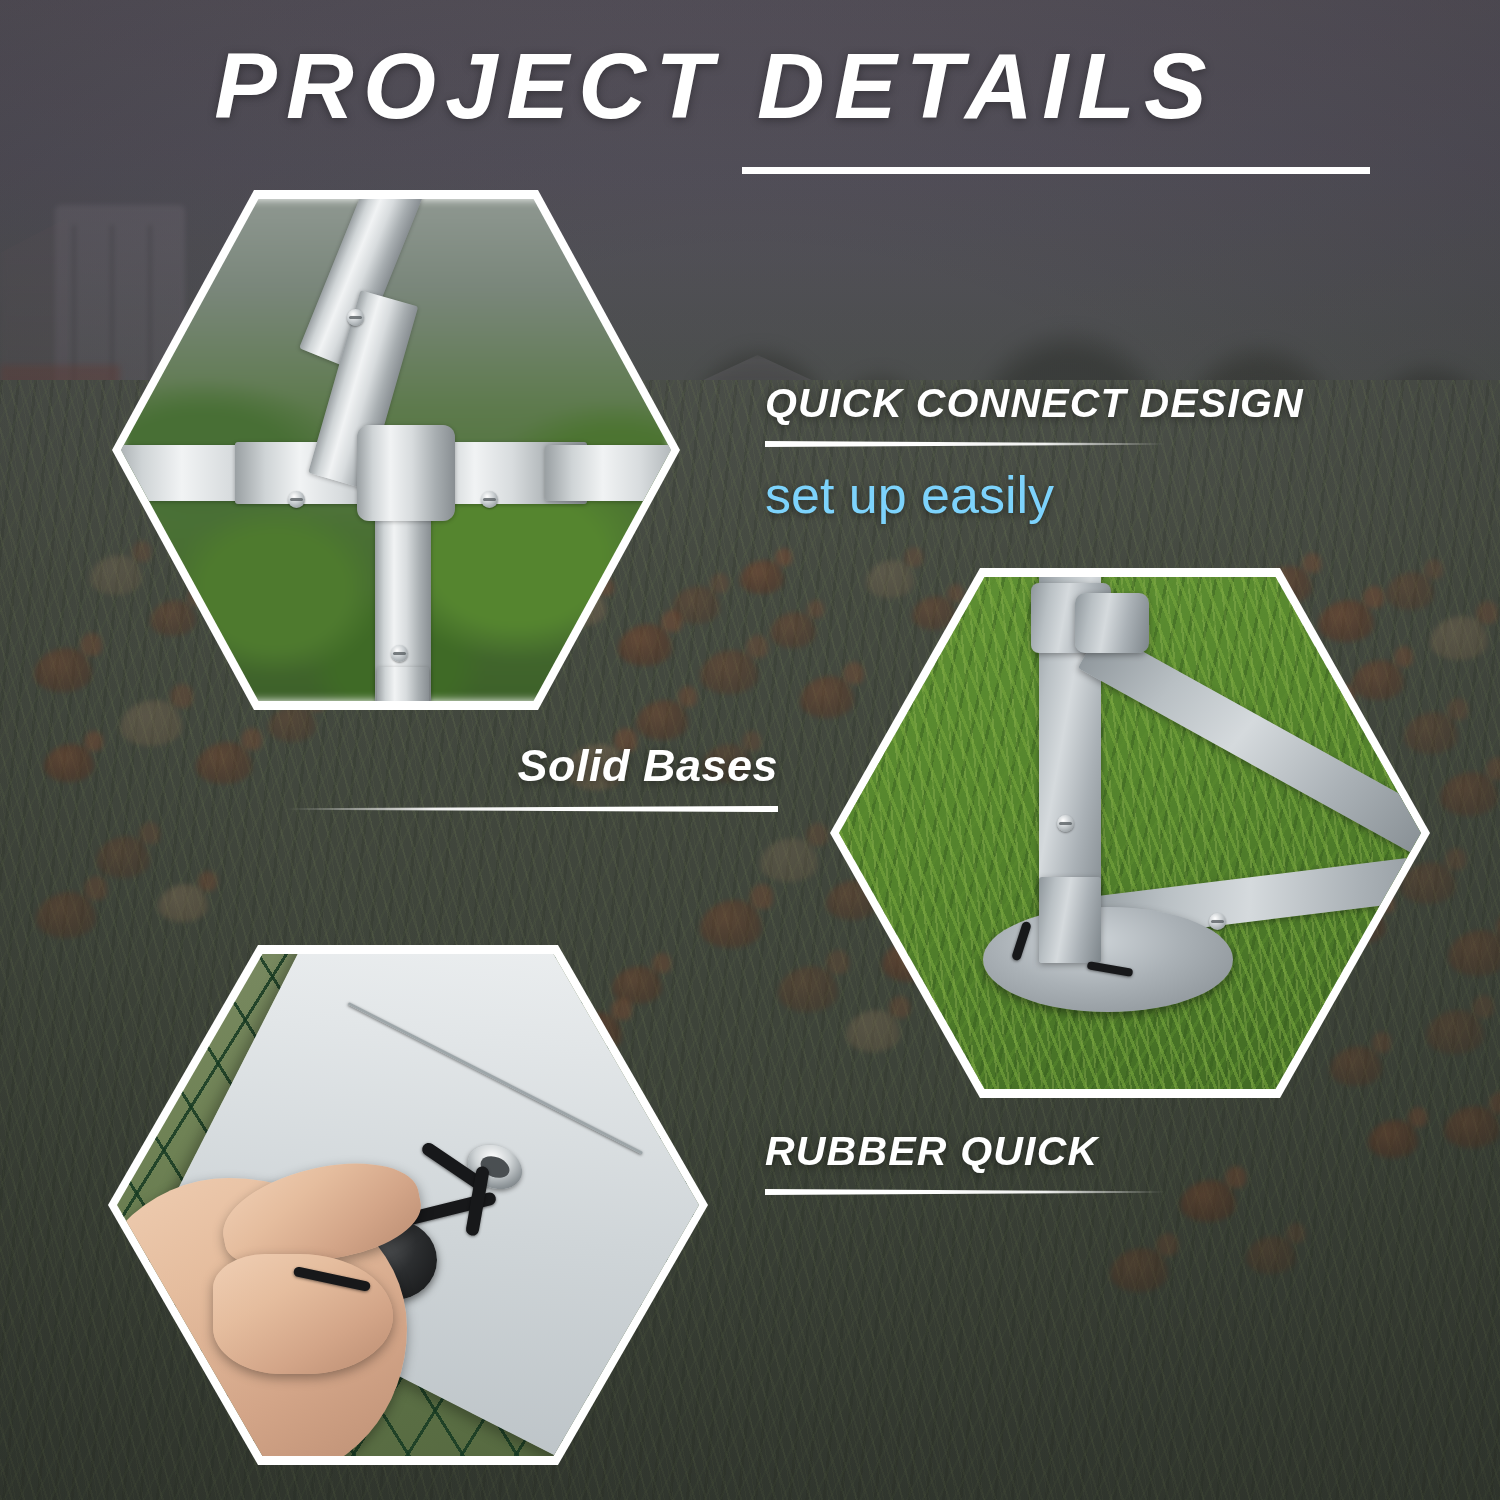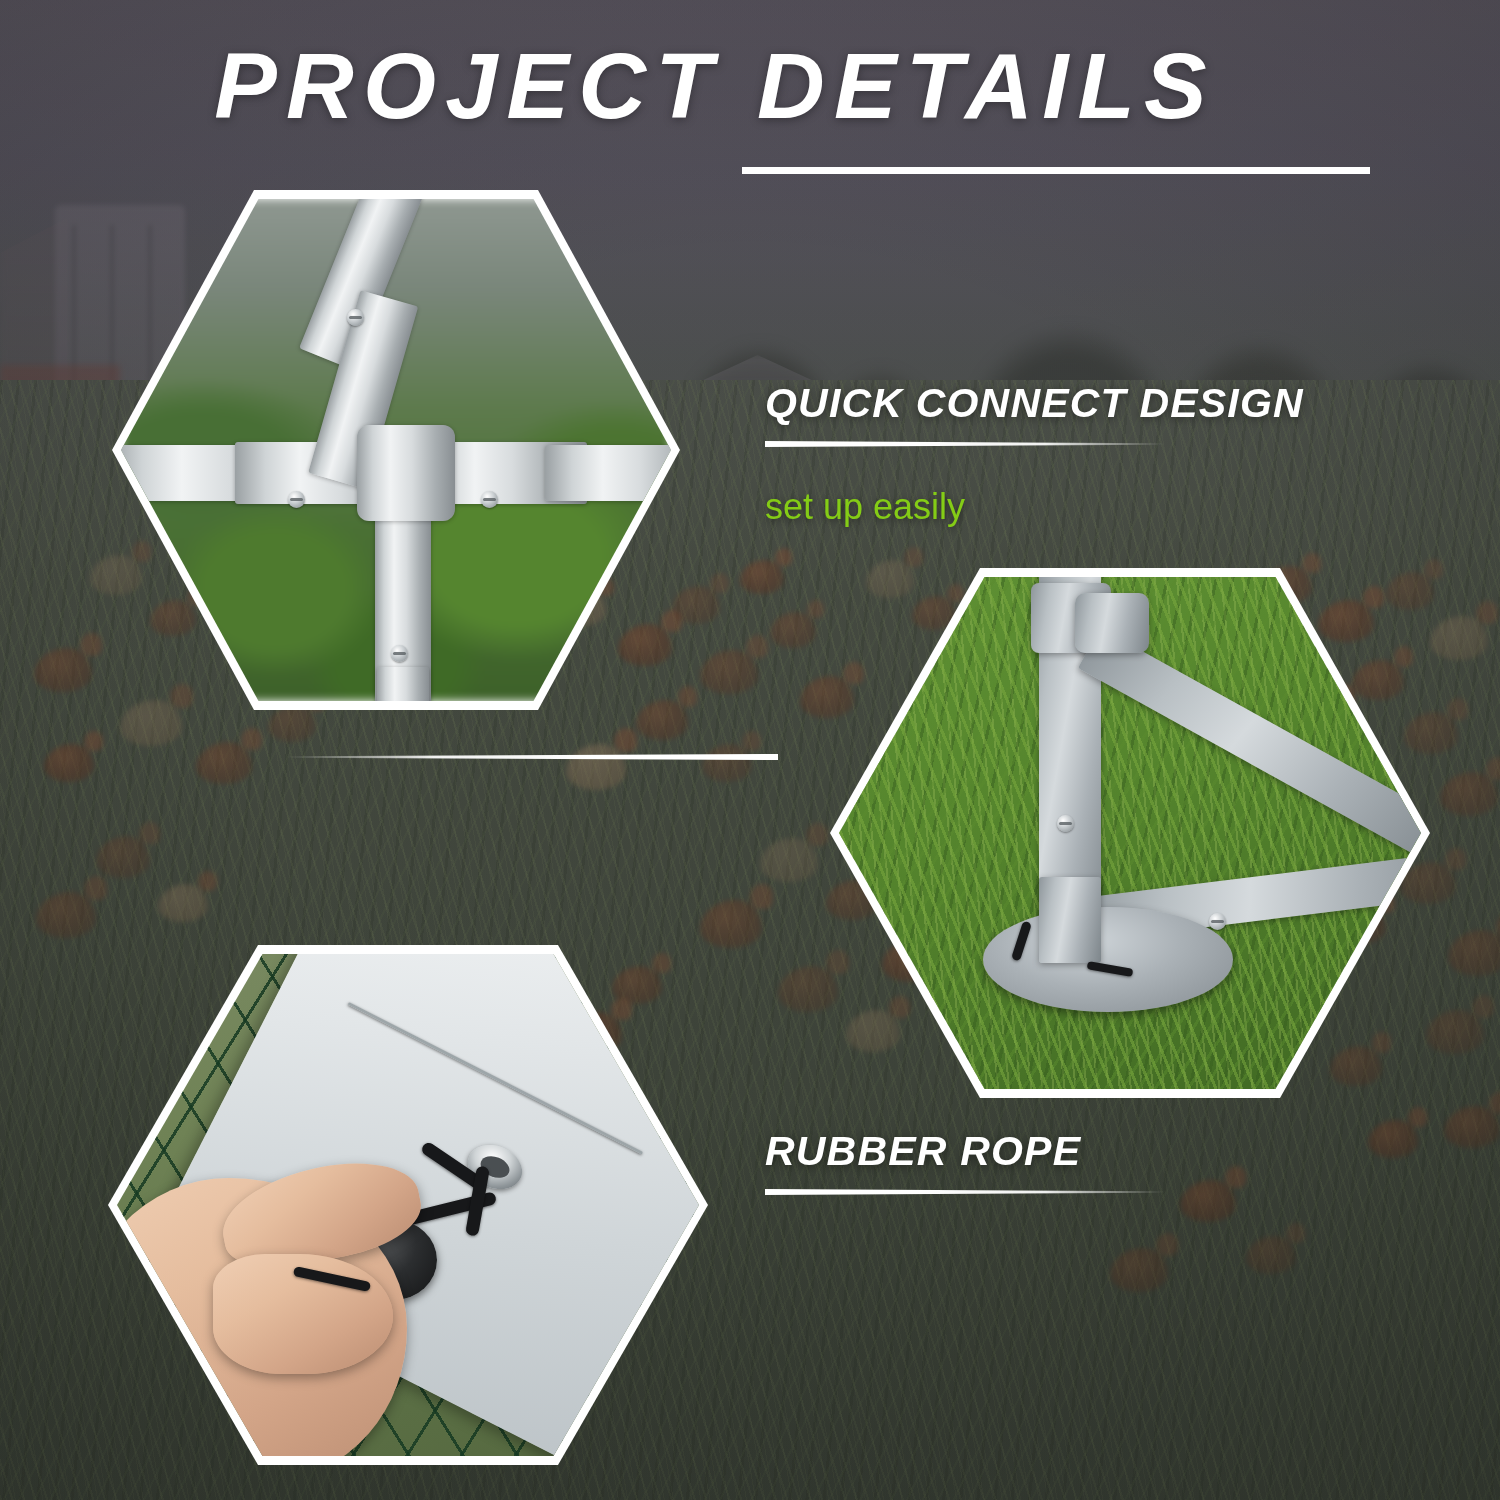--- a/index.html
+++ b/index.html
@@ -243,24 +243,24 @@
   }
   .h2.tc { font-size:45px; letter-spacing:.5px; }
   .rule {
     height:6px; margin-top:14px;
   }
   .rule.ltr { background:linear-gradient(90deg,#ffffff 0%,#ffffff 38%,rgba(255,255,255,.92) 70%,rgba(255,255,255,.0) 100%);
               clip-path:polygon(0 0,100% 38%,100% 62%,0 100%); }
   .rule.rtl { background:linear-gradient(270deg,#ffffff 0%,#ffffff 38%,rgba(255,255,255,.92) 70%,rgba(255,255,255,.0) 100%);
               clip-path:polygon(0 38%,100% 0,100% 100%,0 62%); }
   .body {
-    color:#84cc16;
-    font-size:36px;
+    color:#7dd3fc;
+    font-size:52px;
     line-height:1.32;
-    margin-top:36px;
+    margin-top:14px;
     text-shadow:0 2px 7px rgba(0,0,0,.45);
   }
 
   #blk1 { left:765px; top:380px; width:620px; }
   #blk2 { left:286px; top:740px; width:492px; text-align:right; }
   #blk3 { left:765px; top:1128px; width:620px; }
 </style>
 </head>
 <body>
 
@@ -409,21 +409,22 @@
     </div>
   </div>
 
   <div class="block" id="blk1">
     <div class="h2">QUICK CONNECT DESIGN</div>
     <div class="rule ltr" style="width:400px;"></div>
     <div class="body">set up easily</div>
   </div>
 
   <div class="block" id="blk2">
+    <div class="h2 tc">Solid Bases</div>
     <div class="rule rtl" style="width:492px; margin-left:auto;"></div>
   </div>
 
   <div class="block" id="blk3">
-    <div class="h2">RUBBER ROPE</div>
+    <div class="h2">RUBBER QUICK</div>
     <div class="rule ltr" style="width:400px;"></div>
   </div>
 
 </div>
 
 </body></html>

